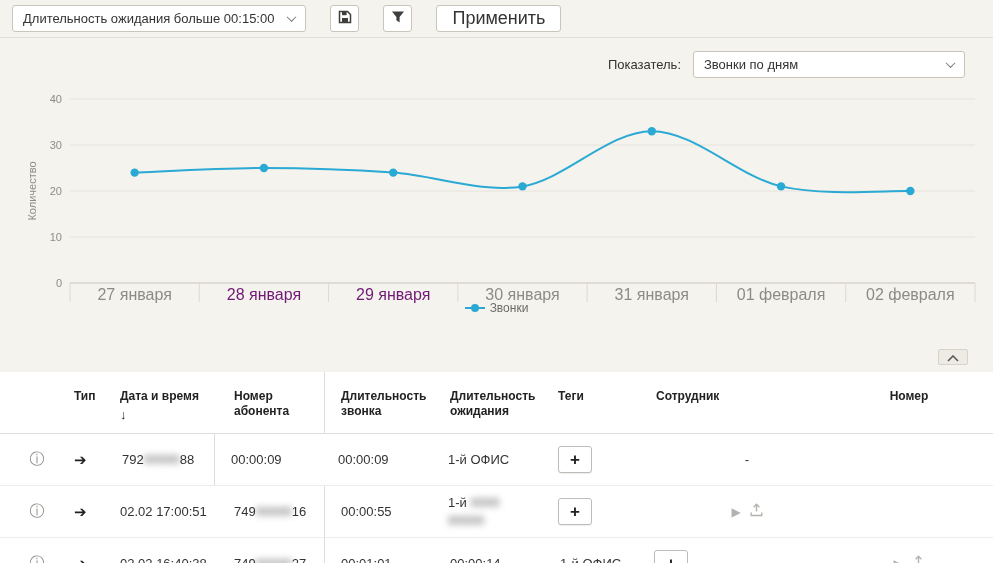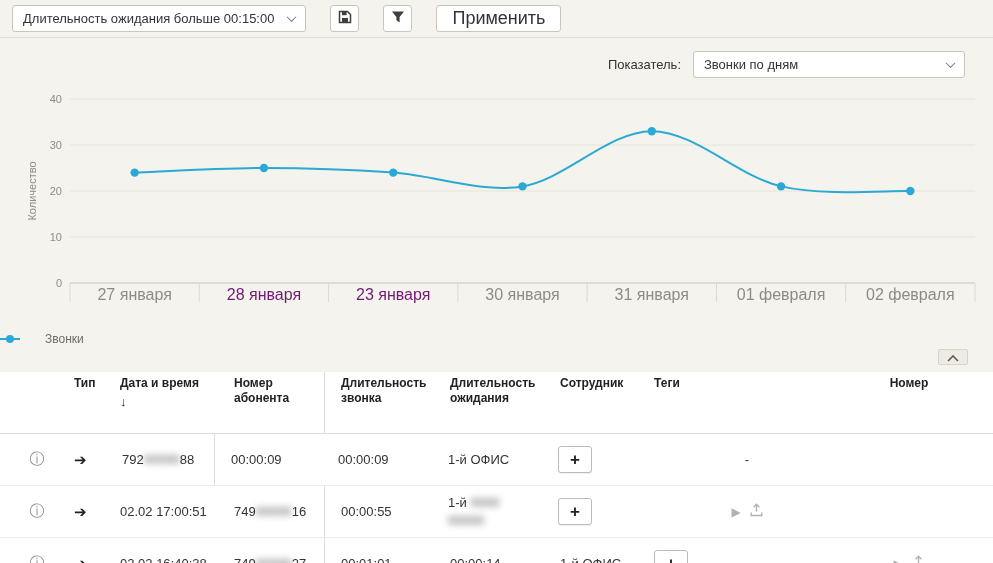--- a/index.html
+++ b/index.html
@@ -22,35 +22,35 @@
   .tabs{display:flex;align-items:center;gap:4px}
   .tab{font-size:13px;color:#333;padding:5px 12px;border-radius:13px;cursor:pointer;background:transparent;border:none;font-family:inherit}
   .tab.active{background:#a5a49b;color:#fff}
 
   
   .chart-section{flex:0 0 252px;position:relative}
   #chart-svg{position:absolute;left:0;top:0}
   .x-labels{position:absolute;left:70px;top:196px;width:905px;display:flex}
   .x-labels div{flex:1;text-align:center;font-size:16px;color:#8c8c85}
   .x-labels div.red{color:#701a75}
-  .legend{position:absolute;left:0;top:242px;width:100%;display:flex;align-items:center;gap:25px}
+  .legend{position:absolute;left:0;top:211px;width:100%;display:flex;align-items:center;justify-content:center;gap:5px}
   .leg-line{width:20px;height:2px;position:relative;display:inline-block}
   .leg-dot{position:absolute;width:8px;height:8px;border-radius:50%;left:6px;top:-3px}
   .legend-label{font-size:12px;color:#6d6d68}
 
   
   .collapse-row{flex:0 0 30px;position:relative}
   .collapse-btn{position:absolute;right:25px;top:7px;width:30px;height:16px;background:#edebe3;border:1px solid #d6d3c9;border-radius:2px;display:flex;align-items:center;justify-content:center;cursor:pointer;padding:0}
 
   
   .table-section{flex:1 1 auto;background:#fff;overflow:hidden}
   .trow{display:grid;grid-template-columns:30px 50px 112px 110px 112px 112px 96px 1fr 118px;padding:0 25px 0 22px}
   .cell{display:flex;align-items:center}
   .thead{height:62px;border-bottom:1px solid #dedede;font-weight:bold;font-size:12px;color:#222}
-  .thead .cell{align-items:flex-start;padding-top:4px;white-space:pre-line;line-height:1.25}
+  .thead .cell{align-items:flex-start;padding-top:17px;white-space:pre-line;line-height:1.25}
   .tdata{height:52px;border-bottom:1px solid #ececec;font-size:13px}
   .c2{padding-left:22px}.c3{padding-left:18px;flex-direction:column;align-items:flex-start}
   .trow .c3{display:flex}
   .tdata .c3{flex-direction:row;align-items:center}
   .c4{padding-left:20px}
   .c5{padding-left:16px;border-left:1px solid #ddd;align-self:stretch}
   .c6{padding-left:14px}.c7{padding-left:12px}.c8{padding-left:10px}
   .c9{justify-content:center;gap:9px}
   .c1{justify-content:center}
   .info-ic{color:#8f8f8a;font-size:15px;cursor:pointer}
@@ -128,21 +128,21 @@
         <circle cx="263.92857142857144" cy="78" r="4.2" fill="#29a9d4"></circle>
         <circle cx="393.21428571428567" cy="82.60000000000001" r="4.2" fill="#29a9d4"></circle>
         <circle cx="522.5" cy="96.39999999999999" r="4.2" fill="#29a9d4"></circle>
         <circle cx="651.7857142857142" cy="41.20000000000002" r="4.2" fill="#29a9d4"></circle>
         <circle cx="781.0714285714286" cy="96.39999999999999" r="4.2" fill="#29a9d4"></circle>
         <circle cx="910.3571428571428" cy="101" r="4.2" fill="#29a9d4"></circle>
       </svg>
     <div class="x-labels" id="x-labels">
         <div>27 января</div>
         <div class="red">28 января</div>
-        <div class="red">23 января</div>
+        <div class="red">29 января</div>
         <div>30 января</div>
         <div>31 января</div>
         <div>01 февраля</div>
         <div>02 февраля</div>
       </div>
     <div class="legend">
       <span class="leg-line" id="leg-line" style="background: rgb(41, 169, 212);">
           <span class="leg-dot" id="leg-dot" style="background: rgb(41, 169, 212);"></span>
         </span>
       <span class="legend-label">Звонки</span>
@@ -166,22 +166,22 @@
       <div class="cell c3">
         <span>Дата и время</span>
         <span class="sort-ic">↓</span>
       </div>
       <div class="cell c4">Номер
 абонента</div>
       <div class="cell c5">Длительность
 звонка</div>
       <div class="cell c6">Длительность
 ожидания</div>
+      <div class="cell c8">Теги</div>
       <div class="cell c7">Сотрудник</div>
-      <div class="cell c8">Теги</div>
       <div class="cell c9">Номер</div>
     </div>
     <div id="table-body">
         <div class="trow tdata">
           <div class="cell c1">
             <span class="info-ic">ⓘ</span>
           </div>
           <div class="cell c2">
             <span class="type-ic">➔</span>
           </div>

